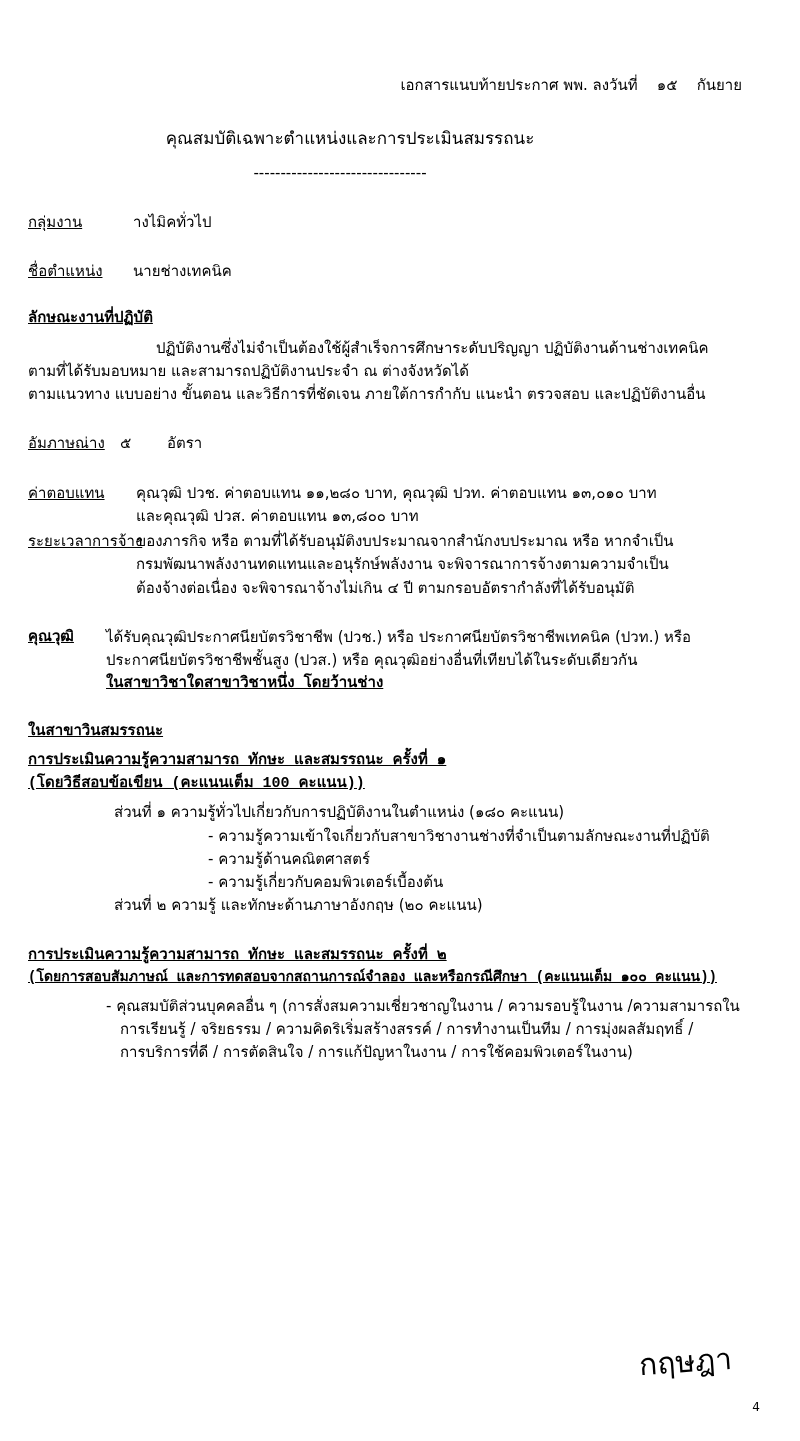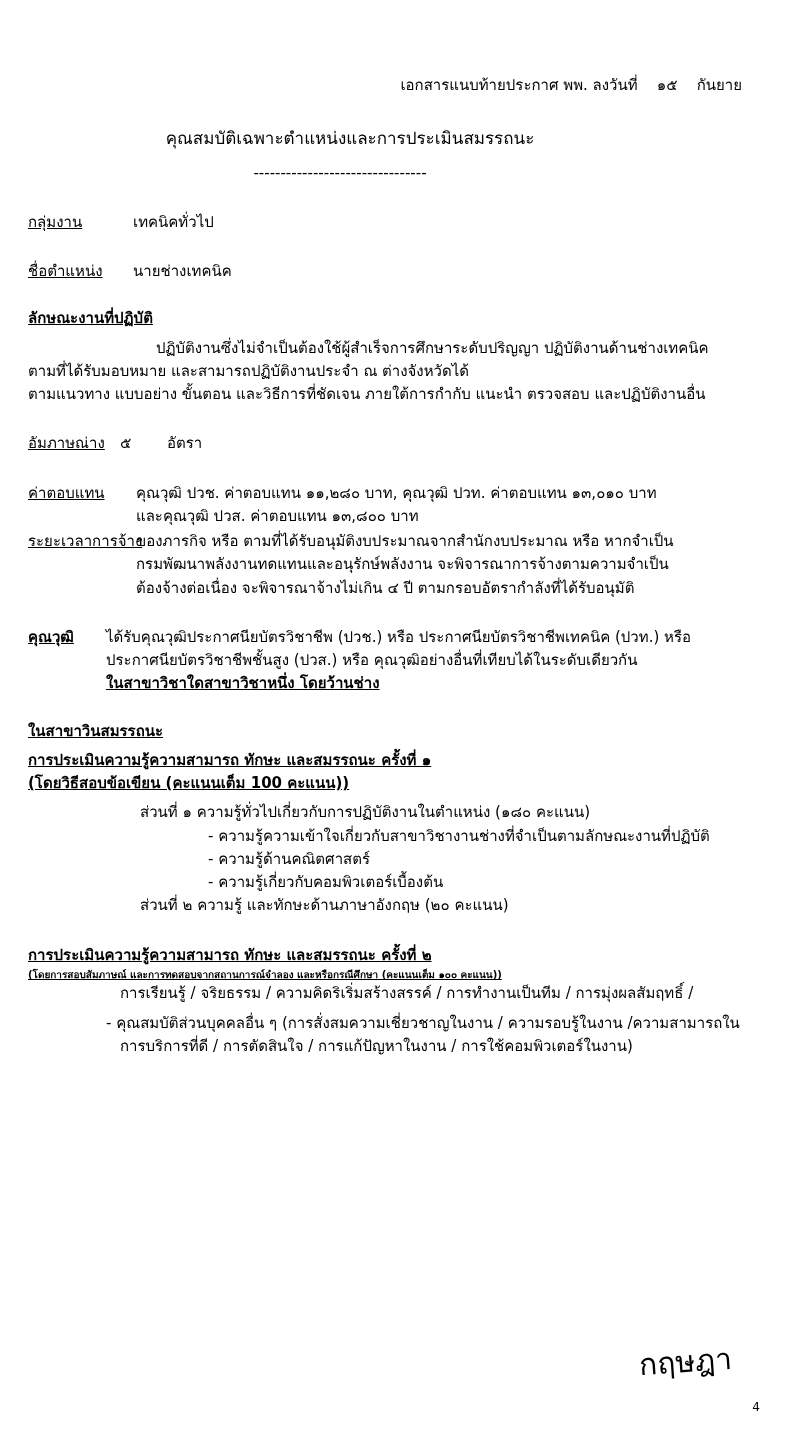--- a/index.html
+++ b/index.html
@@ -17,21 +17,21 @@
     line-height: 1.55;
   }
   .page {
     position: relative;
     width: 780px;
     height: 1441px;
     box-sizing: border-box;
     padding: 52px 28px 30px 28px;
   }
   .u { text-decoration: underline; }
-  .b { font-weight: bold; }
+  .b { font-weight: bold; font-family: Liberation Mono, monospace; }
   .header-line {
     text-align: right;
     padding-right: 10px;
     font-size: 15px;
     margin-top: 22px;
     white-space: pre;
   }
   .doc-title {
     text-align: center;
     font-size: 17px;
@@ -55,21 +55,21 @@
     white-space: nowrap;
   }
   .row .value {
     flex: 1 1 auto;
   }
   .lab-w1 { width: 105px; }
   .lab-w2 { width: 92px; }
   .lab-w3 { width: 108px; }
   .lab-w4 { width: 78px; }
   .indent-2 { margin-left: 128px; }
-  .indent-3 { margin-left: 112px; }
+  .indent-3 { margin-left: 86px; }
   .indent-4 { margin-left: 180px; }
   .tight { margin-top: 0; }
   .sec-gap { margin-top: 24px; }
   .small-gap { margin-top: 6px; }
   .block-indent {
     margin-left: 78px;
   }
   .sig {
     position: absolute;
     right: 48px;
@@ -91,21 +91,21 @@
 <div class="page">
 
   <div class="header-line">เอกสารแนบท้ายประกาศ พพ. ลงวันที่    ๑๕    กันยาย</div>
 
   <div class="doc-title">คุณสมบัติเฉพาะตำแหน่งและการประเมินสมรรถนะ</div>
 
   <div class="dashes">--------------------------------</div>
 
   <div class="row">
     <div class="label u lab-w1">กลุ่มงาน</div>
-    <div class="value">เทคนิคทั่วไป</div>
+    <div class="value">างไมิคทั่วไป</div>
   </div>
 
   <div class="row">
     <div class="label u lab-w1">ชื่อตำแหน่ง</div>
     <div class="value">นายช่างเทคนิค</div>
   </div>
 
   <div class="sec-gap">
     <div class="u b">ลักษณะงานที่ปฏิบัติ</div>
     <div class="indent-2 small-gap">ปฏิบัติงานซึ่งไม่จำเป็นต้องใช้ผู้สำเร็จการศึกษาระดับปริญญา ปฏิบัติงานด้านช่างเทคนิค</div>
@@ -154,23 +154,23 @@
     <div class="u b small-gap">การประเมินความรู้ความสามารถ ทักษะ และสมรรถนะ ครั้งที่ ๑</div>
     <div class="u b">(โดยวิธีสอบข้อเขียน (คะแนนเต็ม 100 คะแนน))</div>
 
     <div class="indent-3 small-gap">ส่วนที่ ๑  ความรู้ทั่วไปเกี่ยวกับการปฏิบัติงานในตำแหน่ง (๑๘๐ คะแนน)</div>
     <div class="indent-4">- ความรู้ความเข้าใจเกี่ยวกับสาขาวิชางานช่างที่จำเป็นตามลักษณะงานที่ปฏิบัติ</div>
     <div class="indent-4">- ความรู้ด้านคณิตศาสตร์</div>
     <div class="indent-4">- ความรู้เกี่ยวกับคอมพิวเตอร์เบื้องต้น</div>
     <div class="indent-3">ส่วนที่ ๒  ความรู้ และทักษะด้านภาษาอังกฤษ (๒๐ คะแนน)</div>
 
     <div class="u b" style="margin-top:26px">การประเมินความรู้ความสามารถ  ทักษะ  และสมรรถนะ  ครั้งที่ ๒</div>
-    <div class="u b" style="font-size:10px">(โดยการสอบสัมภาษณ์  และการทดสอบจากสถานการณ์จำลอง  และหรือกรณีศึกษา (คะแนนเต็ม ๑๐๐ คะแนน))</div>
+    <div class="u b" style="font-size:14px">(โดยการสอบสัมภาษณ์  และการทดสอบจากสถานการณ์จำลอง  และหรือกรณีศึกษา (คะแนนเต็ม ๑๐๐ คะแนน))</div>
 
+    <div class="block-indent small-gap">-  คุณสมบัติส่วนบุคคลอื่น ๆ (การสั่งสมความเชี่ยวชาญในงาน / ความรอบรู้ในงาน  /ความสามารถใน</div>
     <div class="block-indent" style="margin-left:92px">การเรียนรู้ / จริยธรรม / ความคิดริเริ่มสร้างสรรค์ / การทำงานเป็นทีม / การมุ่งผลสัมฤทธิ์ /</div>
-    <div class="block-indent small-gap">-  คุณสมบัติส่วนบุคคลอื่น ๆ (การสั่งสมความเชี่ยวชาญในงาน / ความรอบรู้ในงาน  /ความสามารถใน</div>
     <div class="block-indent" style="margin-left:92px">การบริการที่ดี / การตัดสินใจ /  การแก้ปัญหาในงาน / การใช้คอมพิวเตอร์ในงาน)</div>
   </div>
 
   <div class="sig">กฤษฎา</div>
   <div class="pagenum">4</div>
 
 </div>
 
 </body></html>

